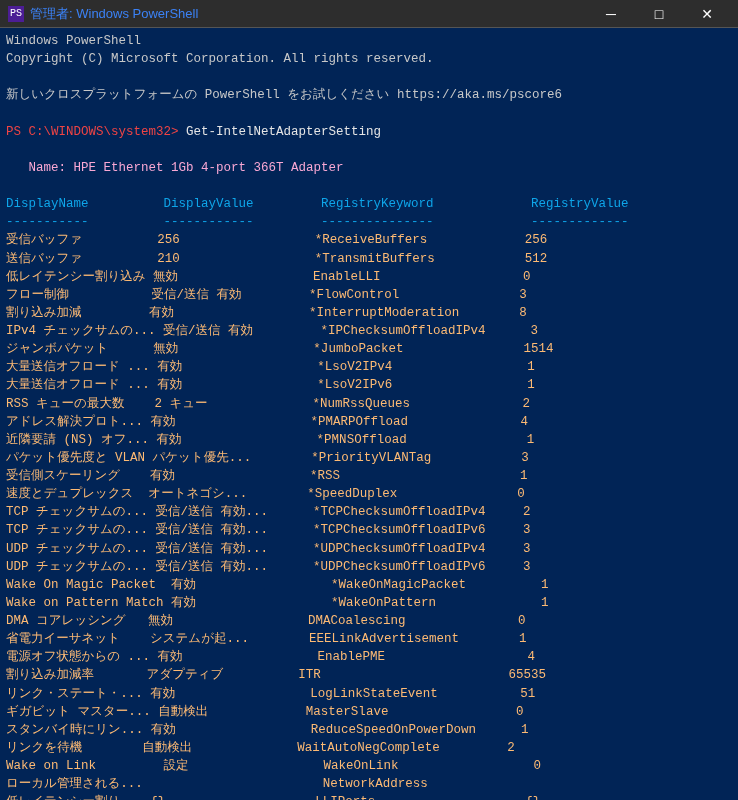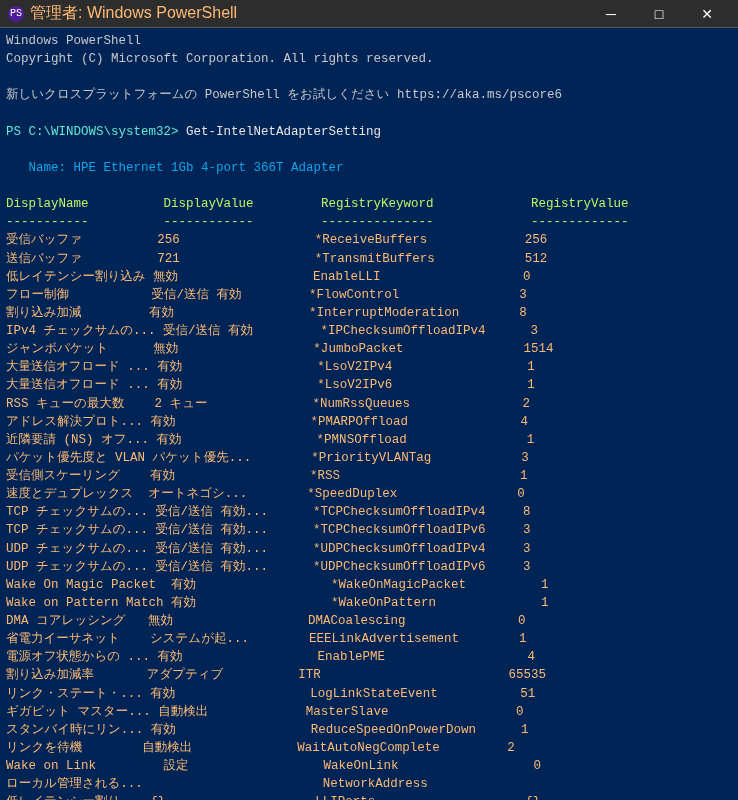--- a/index.html
+++ b/index.html
@@ -28,26 +28,25 @@
     }
     .title-bar-icon {
       width: 16px;
       height: 16px;
       background: #4c1d95;
       display: flex;
       align-items: center;
       justify-content: center;
       font-size: 10px;
       color: white;
-      border-radius: 8px;
     }
     .title-bar-title {
-      color: #fdba74;
+      color: #3b82f6;
       font-family: 'Segoe UI', sans-serif;
-      font-size: 16px;
+      font-size: 13px;
     }
     .title-bar-controls {
       display: flex;
       gap: 2px;
     }
     .title-btn {
       width: 46px;
       height: 28px;
       background: transparent;
       border: none;
@@ -64,24 +63,24 @@
       width: 738px;
       height: 772px;
       padding: 4px 6px;
       overflow: hidden;
       white-space: pre;
       font-size: 12.5px;
       line-height: 1.45;
       color: #c8c8c8;
     }
     .header-line { color: #c8c8c8; }
-    .name-line { color: #0ea5e9; margin-top: 2px; }
-    .col-header { color: #bef264; }
+    .name-line { color: #f9a8d4; margin-top: 2px; }
+    .col-header { color: #0ea5e9; }
     .data-row { color: #fdba74; }
-    .prompt { color: #5eead4; }
+    .prompt { color: #ef4444; }
     .command { color: #e5e5e5; }
   </style>
 </head>
 <body>
 
 <div class="title-bar">
   <div class="title-bar-left">
     <div class="title-bar-icon">PS</div>
     <span class="title-bar-title">管理者: Windows PowerShell</span>
   </div>
@@ -97,35 +96,35 @@
 
 <span class="header-line">新しいクロスプラットフォームの PowerShell をお試しください https://aka.ms/pscore6</span>
 
 <span class="prompt">PS C:\WINDOWS\system32&gt; </span><span class="command">Get-IntelNetAdapterSetting</span>
 
 <span class="name-line">   Name: HPE Ethernet 1Gb 4-port 366T Adapter</span>
 
 <span class="col-header">DisplayName          DisplayValue         RegistryKeyword             RegistryValue</span>
 <span class="col-header">-----------          ------------         ---------------             -------------</span>
 <span class="data-row">受信バッファ          256                  *ReceiveBuffers             256</span>
-<span class="data-row">送信バッファ          721                  *TransmitBuffers            512</span>
+<span class="data-row">送信バッファ          210                  *TransmitBuffers            512</span>
 <span class="data-row">低レイテンシー割り込み 無効                  EnableLLI                   0</span>
 <span class="data-row">フロー制御           受信/送信 有効         *FlowControl                3</span>
 <span class="data-row">割り込み加減         有効                  *InterruptModeration        8</span>
 <span class="data-row">IPv4 チェックサムの... 受信/送信 有効         *IPChecksumOffloadIPv4      3</span>
 <span class="data-row">ジャンボパケット      無効                  *JumboPacket                1514</span>
 <span class="data-row">大量送信オフロード ... 有効                  *LsoV2IPv4                  1</span>
 <span class="data-row">大量送信オフロード ... 有効                  *LsoV2IPv6                  1</span>
 <span class="data-row">RSS キューの最大数    2 キュー              *NumRssQueues               2</span>
 <span class="data-row">アドレス解決プロト... 有効                  *PMARPOffload               4</span>
 <span class="data-row">近隣要請 (NS) オフ... 有効                  *PMNSOffload                1</span>
 <span class="data-row">パケット優先度と VLAN パケット優先...        *PriorityVLANTag            3</span>
 <span class="data-row">受信側スケーリング    有効                  *RSS                        1</span>
 <span class="data-row">速度とデュプレックス  オートネゴシ...        *SpeedDuplex                0</span>
-<span class="data-row">TCP チェックサムの... 受信/送信 有効...      *TCPChecksumOffloadIPv4     8</span>
+<span class="data-row">TCP チェックサムの... 受信/送信 有効...      *TCPChecksumOffloadIPv4     2</span>
 <span class="data-row">TCP チェックサムの... 受信/送信 有効...      *TCPChecksumOffloadIPv6     3</span>
 <span class="data-row">UDP チェックサムの... 受信/送信 有効...      *UDPChecksumOffloadIPv4     3</span>
 <span class="data-row">UDP チェックサムの... 受信/送信 有効...      *UDPChecksumOffloadIPv6     3</span>
 <span class="data-row">Wake On Magic Packet  有効                  *WakeOnMagicPacket          1</span>
 <span class="data-row">Wake on Pattern Match 有効                  *WakeOnPattern              1</span>
 <span class="data-row">DMA コアレッシング   無効                  DMACoalescing               0</span>
 <span class="data-row">省電力イーサネット    システムが起...        EEELinkAdvertisement        1</span>
 <span class="data-row">電源オフ状態からの ... 有効                  EnablePME                   4</span>
 <span class="data-row">割り込み加減率       アダプティブ          ITR                         65535</span>
 <span class="data-row">リンク・ステート・... 有効                  LogLinkStateEvent           51</span>

